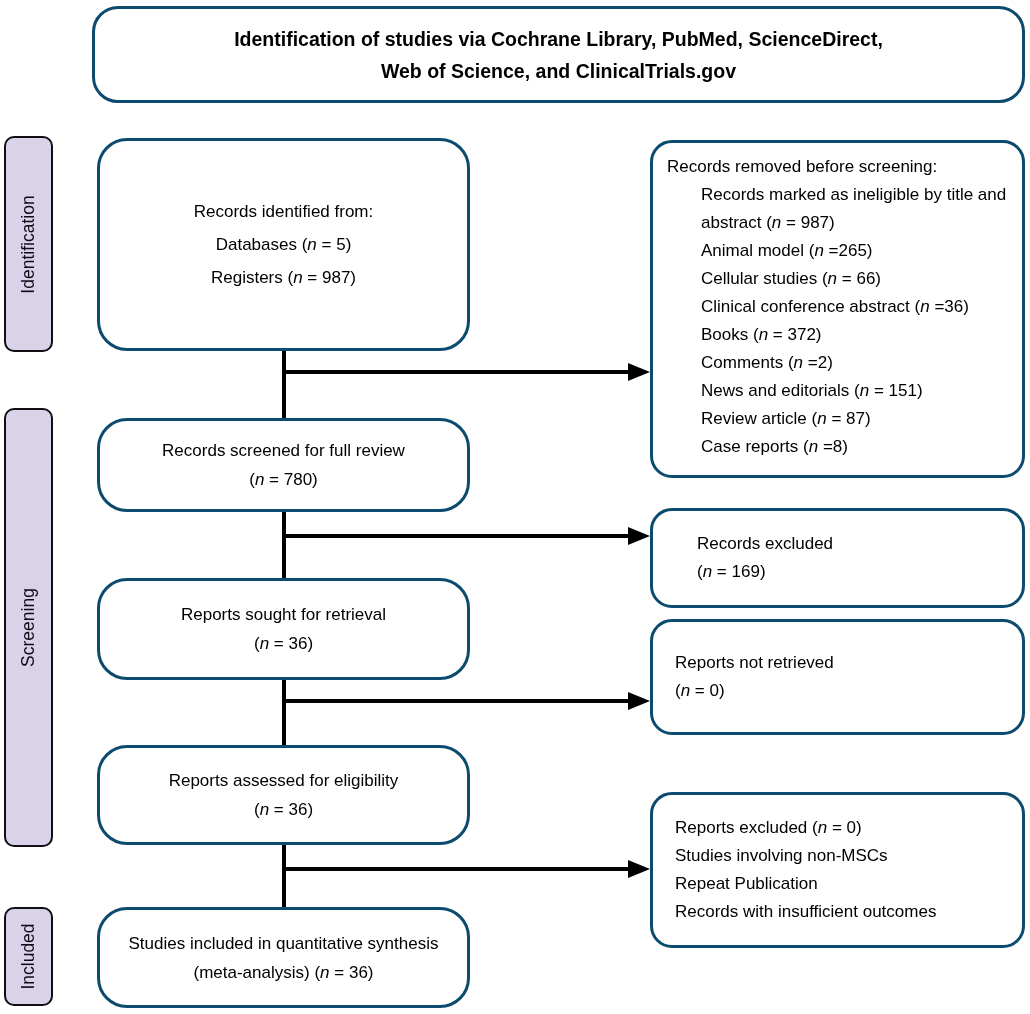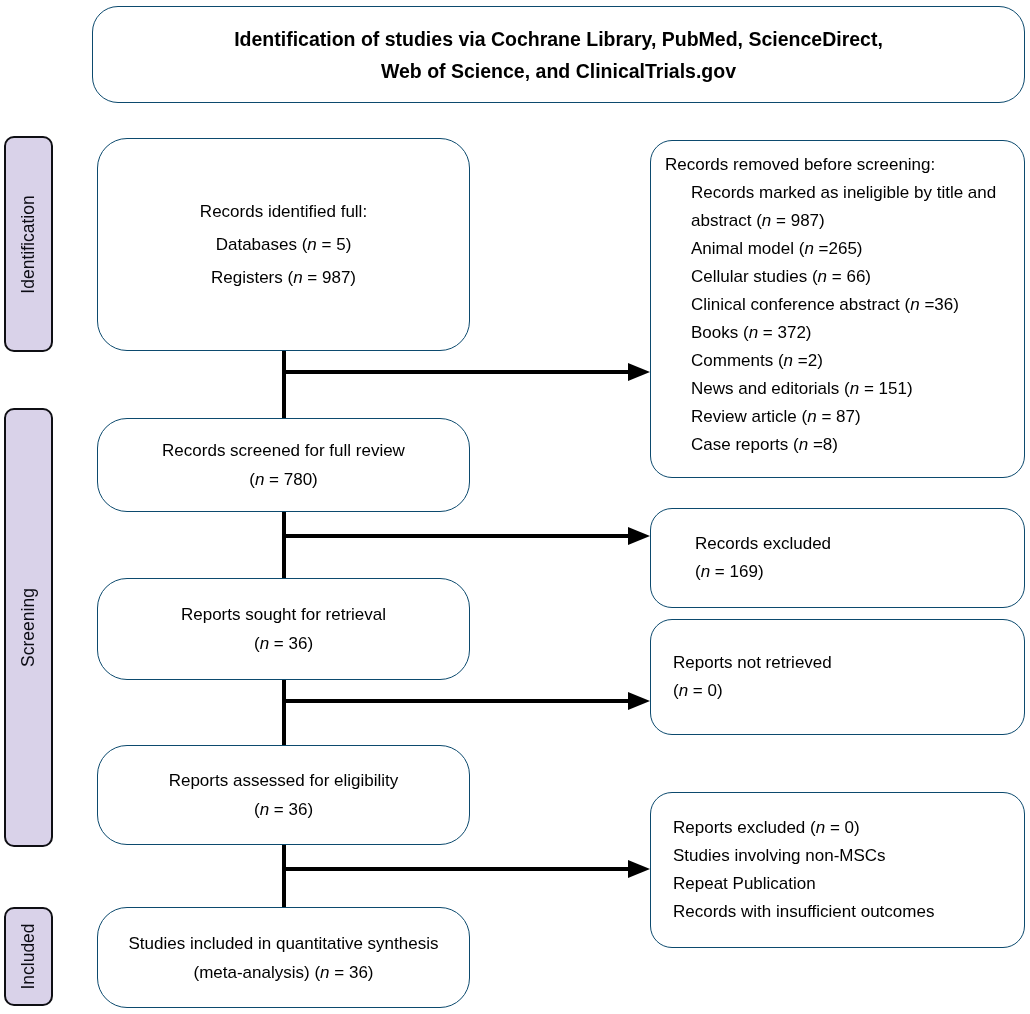--- a/index.html
+++ b/index.html
@@ -2,21 +2,21 @@
 <html style="--stage-fill: #d9d2e9;"><head>
 <meta charset="utf-8">
 <style>
   html,body { margin:0; padding:0; background:#ffffff; }
   .canvas {
     position:relative; width:1030px; height:1014px; background:#ffffff;
     font-family:"Liberation Sans","DejaVu Sans",sans-serif; color:#000;
   }
   .box {
     position:absolute; box-sizing:border-box; background:#fff;
-    border:1px solid #0c4a6e;
+    border:3px solid #0c4a6e;
   }
   .title-box {
     left:92px; top:6px; width:933px; height:97px; border-radius:26px;
     display:flex; flex-direction:column; justify-content:center; align-items:center;
     font-weight:bold; font-size:19.5px; line-height:32px; text-align:center;
   }
   .flow-box {
     left:97px; width:373px; border-radius:30px;
     display:flex; flex-direction:column; justify-content:center; align-items:center;
     text-align:center; font-size:17px;
@@ -24,21 +24,21 @@
   .flow-box .line { line-height:33px; }
   .flow-box.compact .line { line-height:29px; }
   .side-box {
     left:650px; width:375px; border-radius:22px; font-size:17px;
   }
   .side-box.centered {
     display:flex; flex-direction:column; justify-content:center;
     padding-left:22px; line-height:28px;
   }
   .side-box.listing { padding:10px 10px 0 14px; line-height:28px; }
-  .side-box .item { margin-left:26px; white-space:pre-line; }
+  .side-box .item { margin-left:34px; white-space:pre-line; }
   .stage {
     position:absolute; left:4px; width:49px; box-sizing:border-box;
     background:var(--stage-fill,#d9d2e9); border:2px solid #0f0f14; border-radius:10px;
     display:flex; align-items:center; justify-content:center;
   }
   .stage span {
     transform:rotate(-90deg); white-space:nowrap; font-size:17.5px; color:#0c0c14;
   }
   .vline { position:absolute; width:4px; background:#000; left:282px; }
   .hline { position:absolute; height:4px; background:#000; }
@@ -62,21 +62,21 @@
     <span>Identification</span>
   </div>
   <div class="stage" style="top:408px;height:439px;">
     <span>Screening</span>
   </div>
   <div class="stage" style="top:907px;height:99px;">
     <span>Included</span>
   </div>
 
   <div class="box flow-box" style="top:138px;height:213px;">
-    <div class="line">Records identified full:</div>
+    <div class="line">Records identified from:</div>
     <div class="line">Databases (<i>n</i> = 5)</div>
     <div class="line">Registers (<i>n</i> = 987)</div>
   </div>
 
   <div class="box flow-box compact" style="top:418px;height:94px;">
     <div class="line">Records screened for full review</div>
     <div class="line">(<i>n</i> = 780)</div>
   </div>
 
   <div class="box flow-box compact" style="top:578px;height:102px;">

